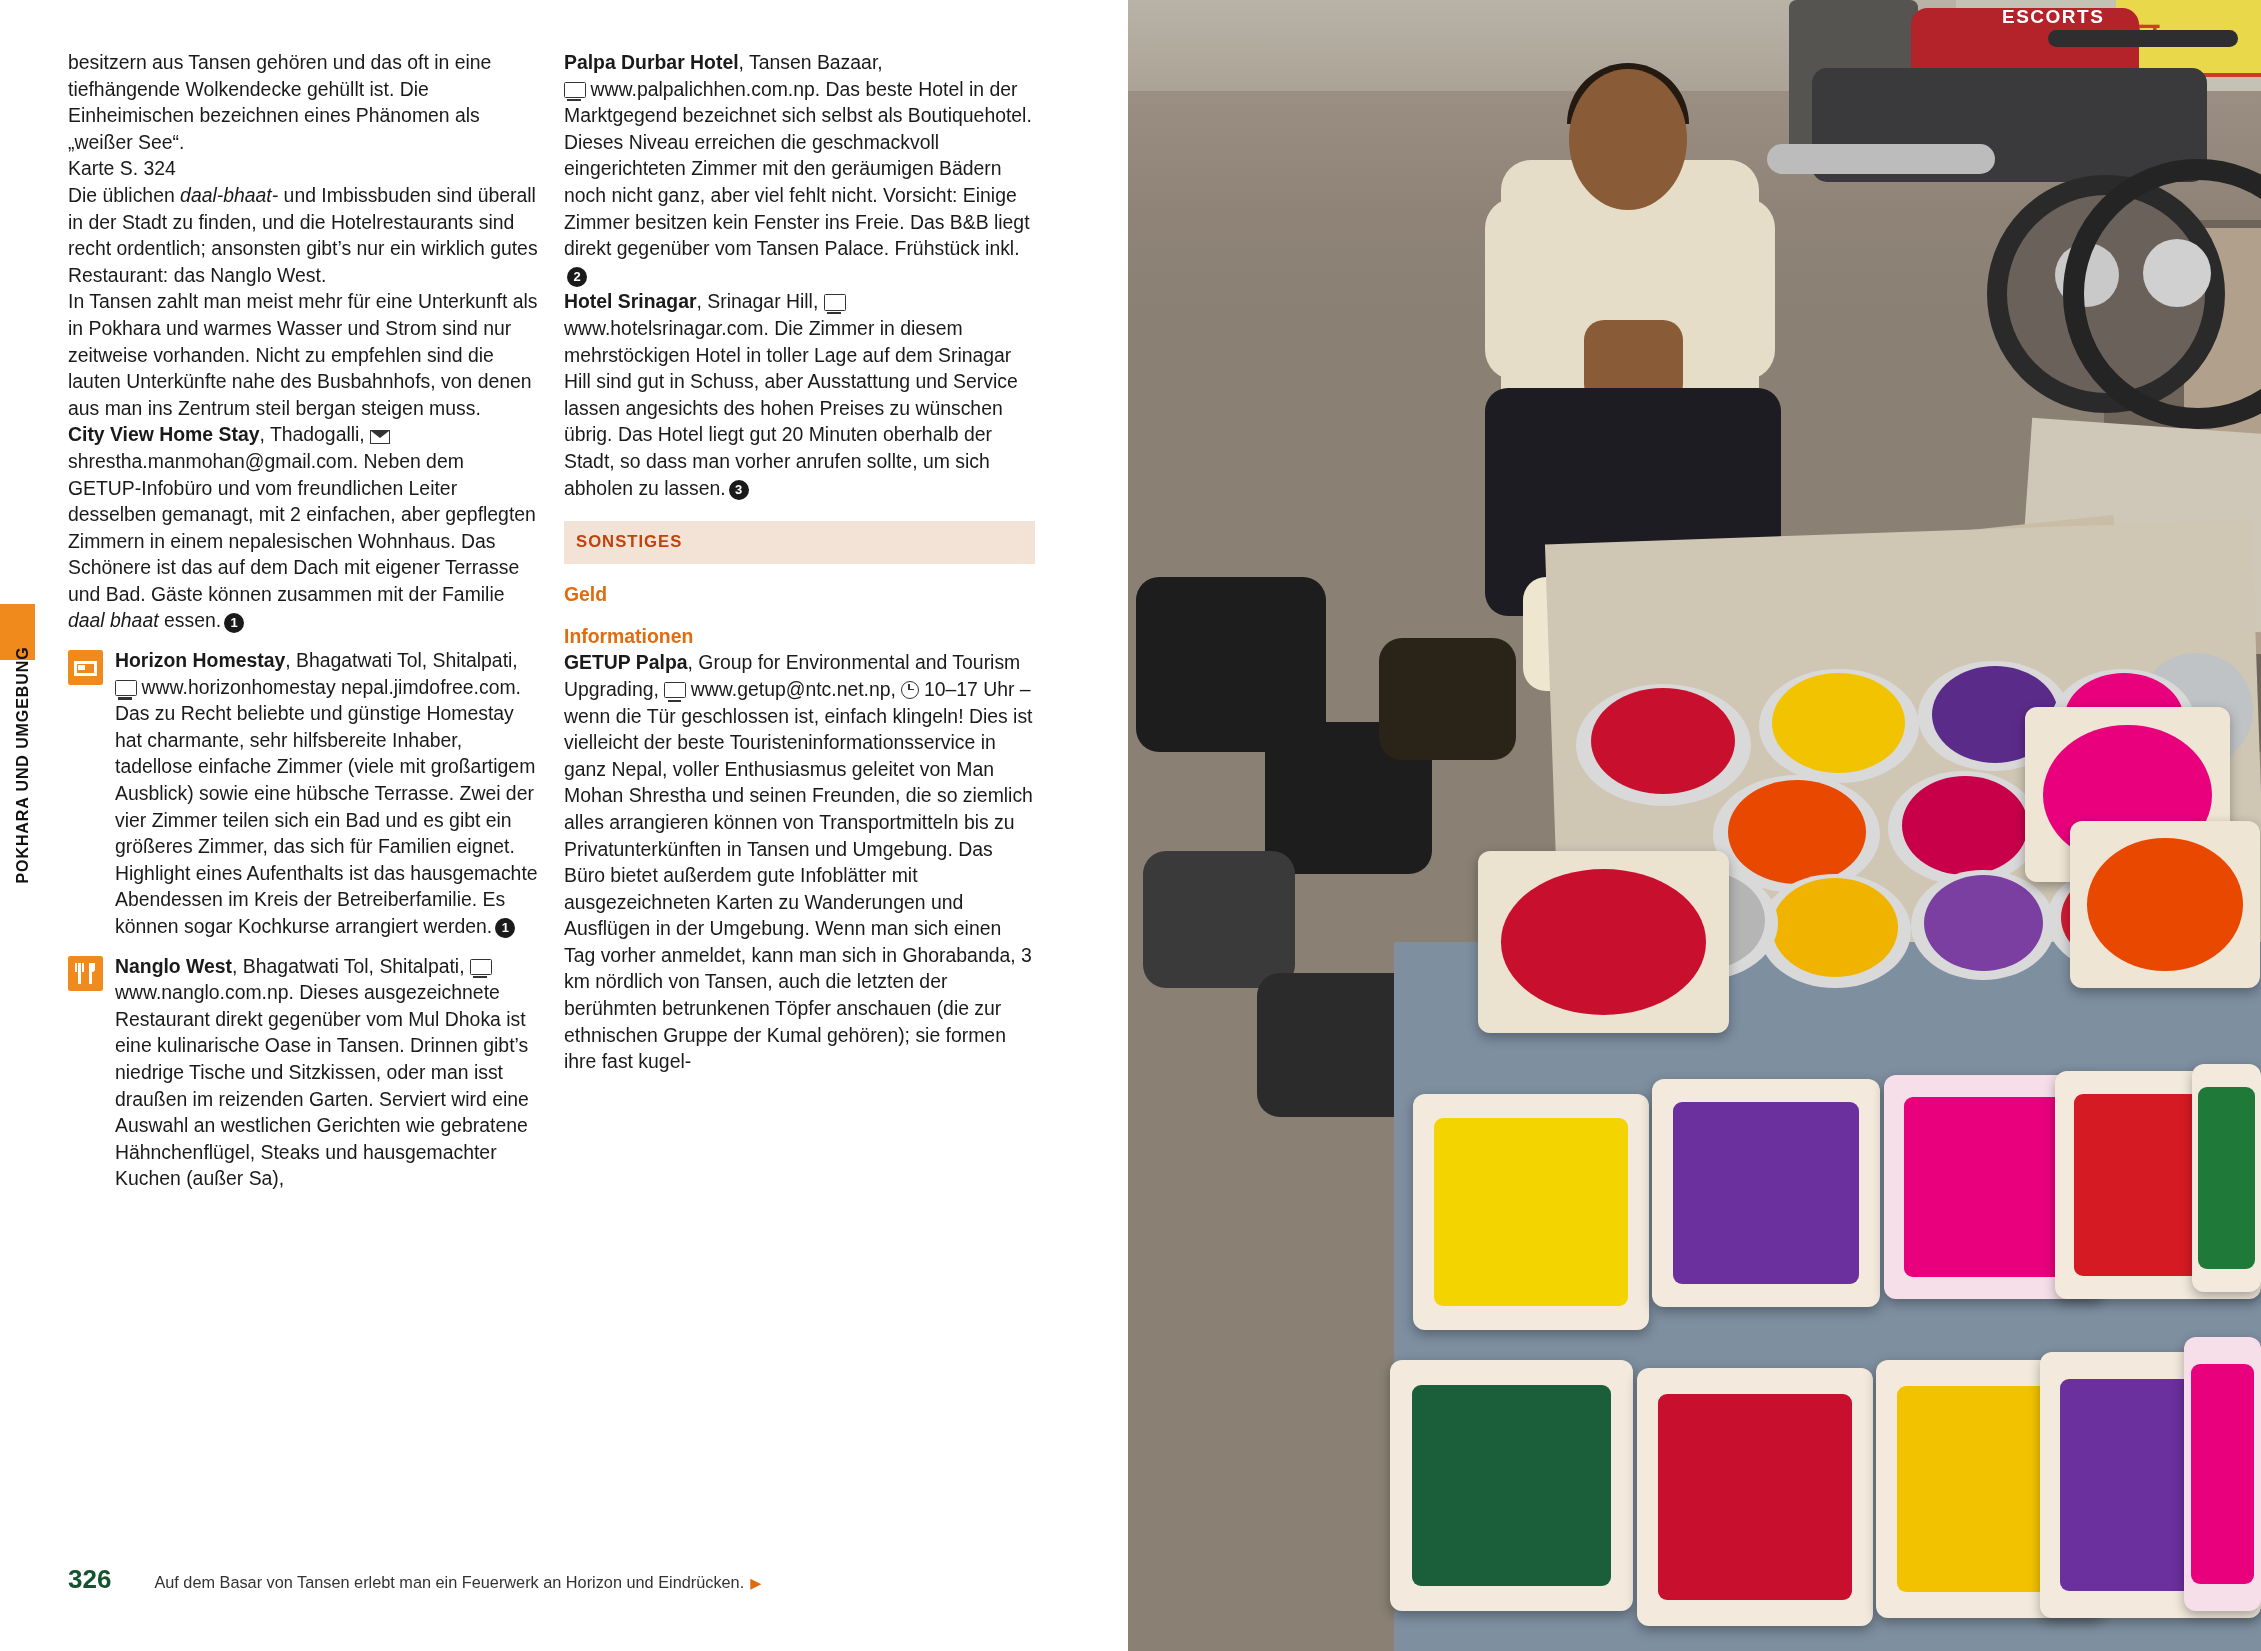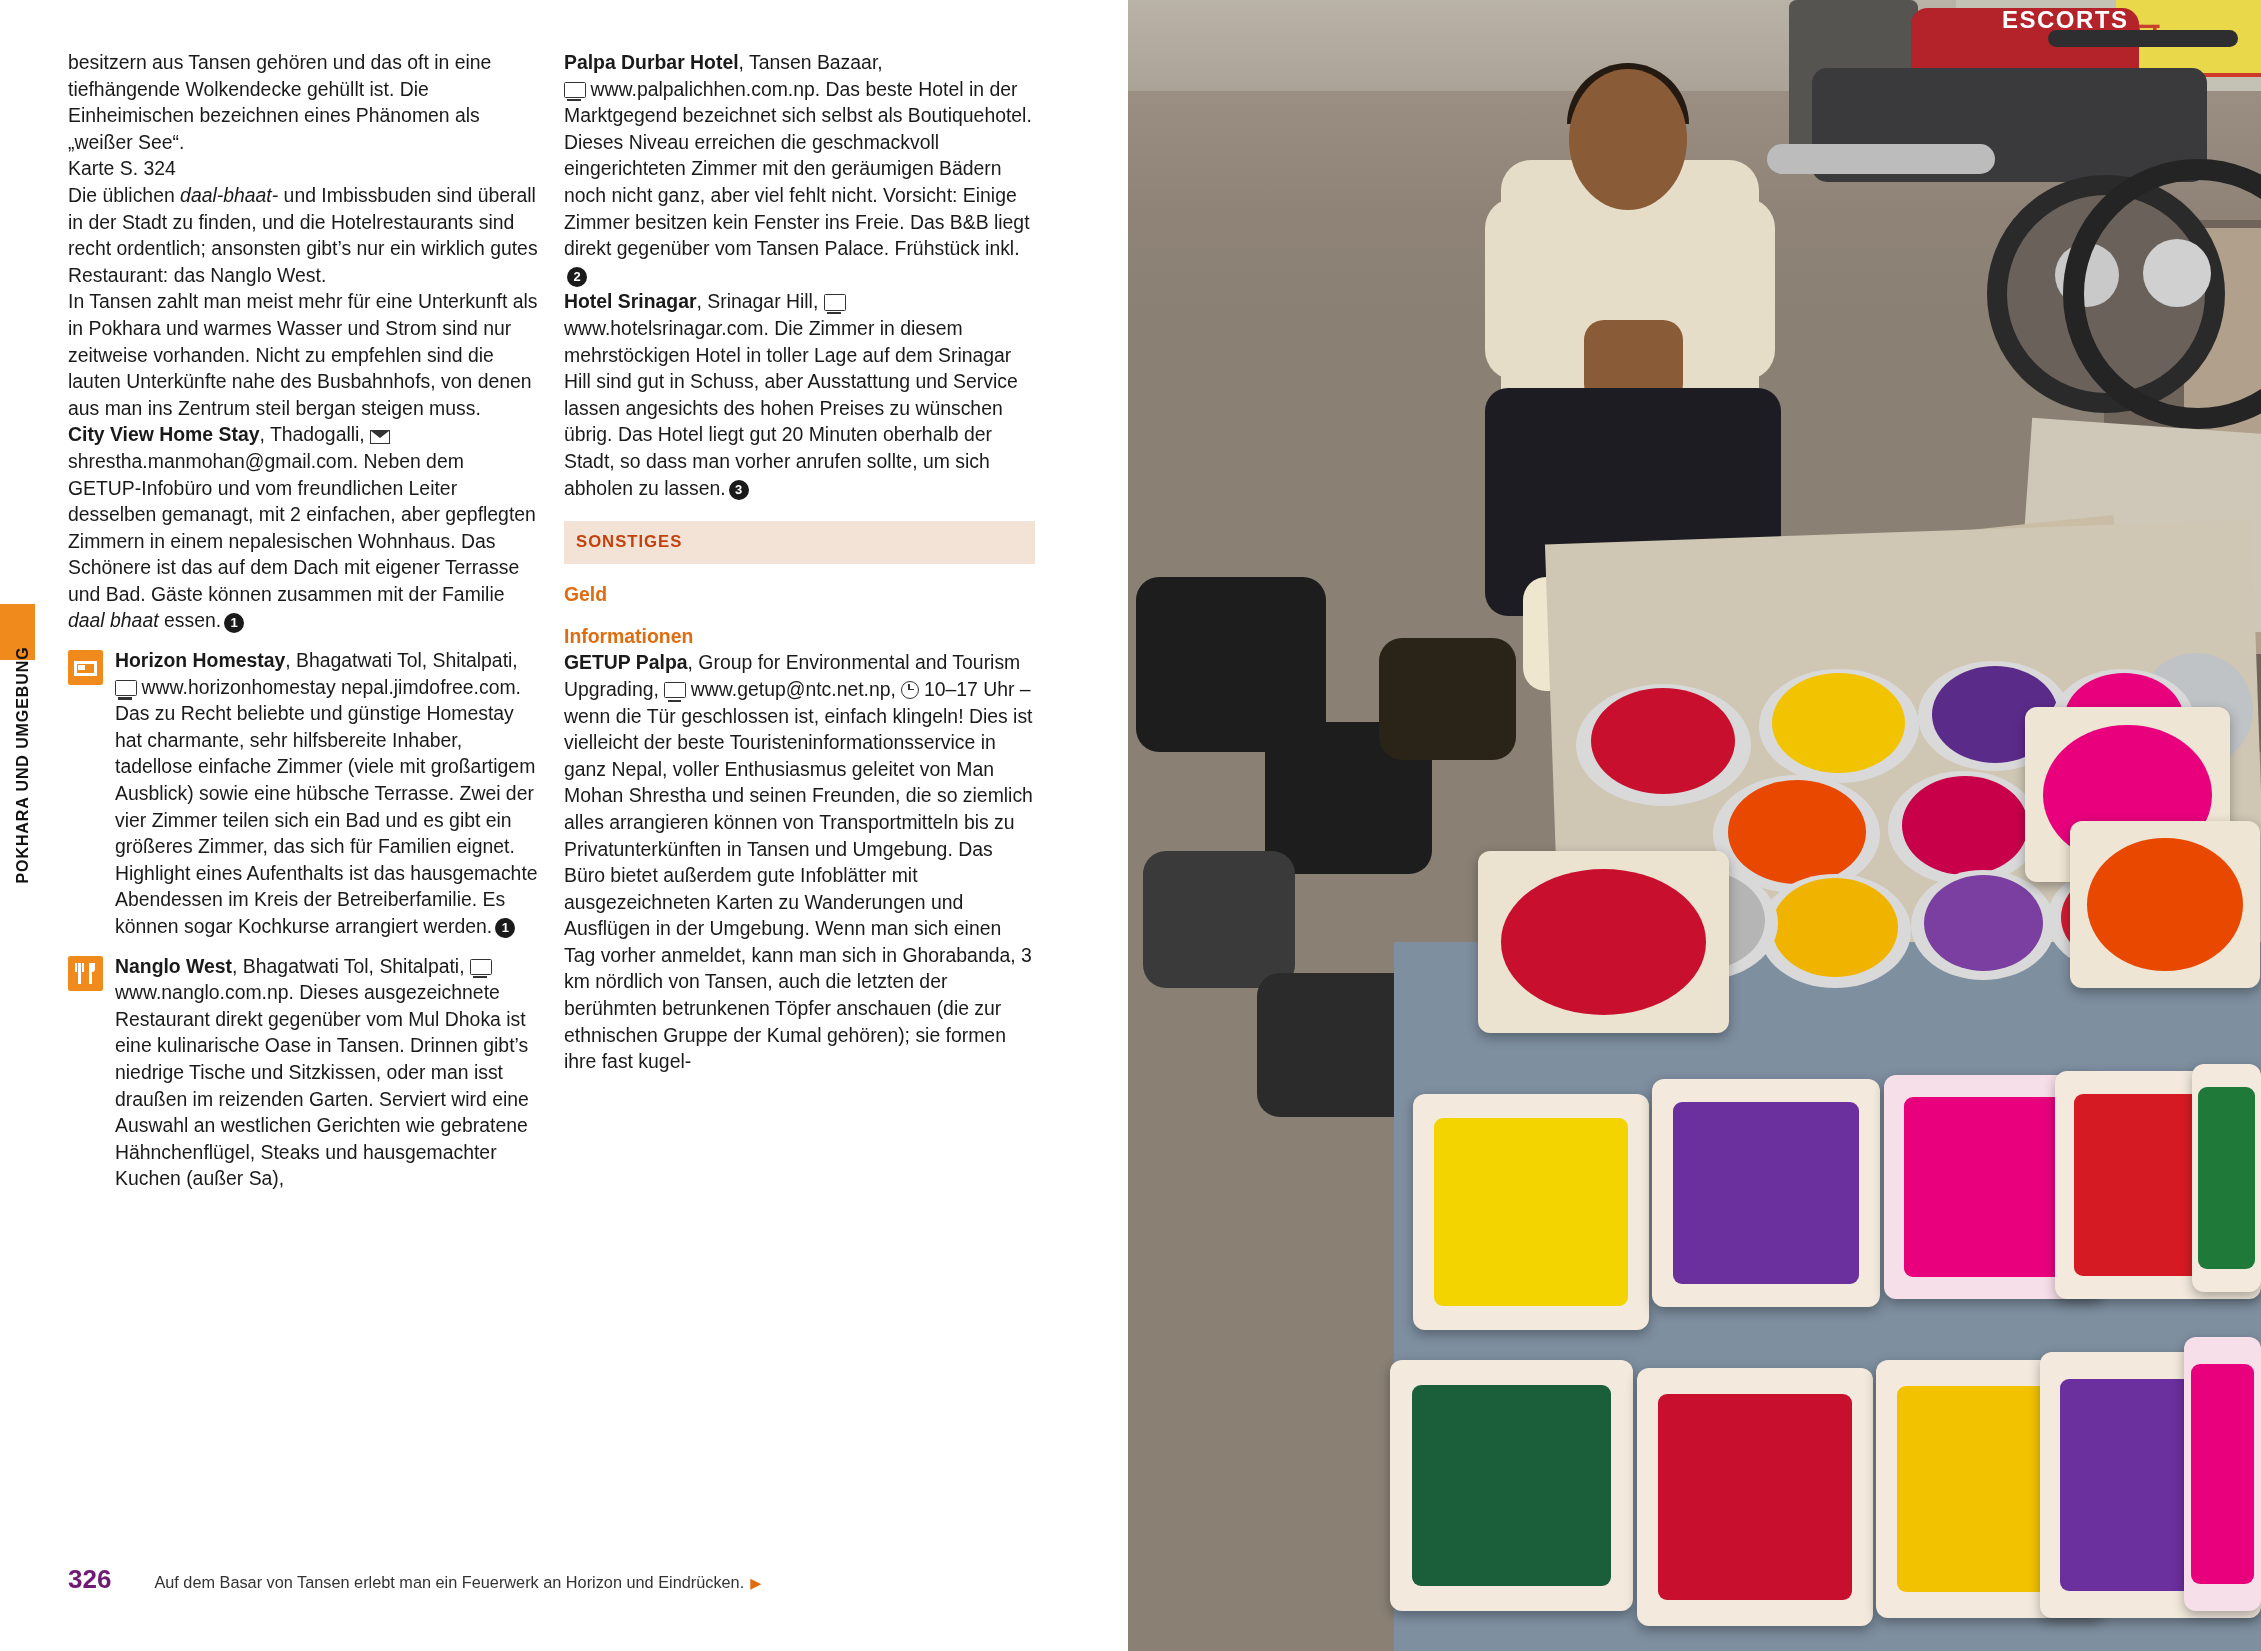--- a/index.html
+++ b/index.html
@@ -101,31 +101,31 @@
   .badge.eat .g2{left:6.8px;top:7.6px;width:2.3px;height:9px;}
   .badge.eat .g3{left:13.7px;top:7.6px;width:2.3px;height:9px;}
   .badge.eat .g4{left:21px;top:7.6px;width:3px;height:20.5px;}
   .badge.eat .g5{left:20.5px;top:7.6px;width:6px;height:9px;border-radius:0 0 3px 3px;}
 
   
   .footer{
     position:absolute;left:68px;bottom:56px;width:980px;
     display:flex;align-items:baseline;
   }
-  .pageno{font-size:26px;font-weight:bold;color:#701a75;margin-right:43px;text-align:right;}
+  .pageno{font-size:26px;font-weight:bold;color:#14532d;margin-right:43px;text-align:right;}
   .caption{font-size:16.3px;color:#333;}
   .caption .arrow{color:#e06c10;margin-left:6px;font-size:14.4px;}
 
   
   .photo{position:absolute;inset:0;background:#8d8b86;}
   .sky{position:absolute;left:0;top:0;width:100%;height:114px;background:linear-gradient(#b9b2a6,#a79f92);}
   .shopwall{position:absolute;left:828px;top:0;width:305px;height:114px;background:#c4c2b4;}
   .signboard{position:absolute;left:988px;top:0;width:145px;height:73px;background:#e8d84a;border-bottom:4.6px solid #cf3b2a;}
   .signtext{position:absolute;left:997px;top:12px;font-size:30px;color:#c8402e;font-weight:bold;}
-  .escorts{position:absolute;left:874px;top:6px;color:#fff;font-size:24px;font-weight:bold;letter-spacing:1.5px;}
+  .escorts{position:absolute;left:874px;top:6px;color:#fff;font-size:19px;font-weight:bold;letter-spacing:1.5px;}
 
   .ground{position:absolute;left:0;top:91px;width:100%;height:1560px;
      background:linear-gradient(#9a8f82 0%,#8e8376 8%,#8a8074 15%,#8a8074 100%);}
   .road-right{position:absolute;left:976px;top:220px;width:157px;height:532px;background:#6f6459;}
   .wall-right{position:absolute;left:1056px;top:228px;width:77px;height:426px;background:#b0a08c;}
 
   
   .bike{position:absolute;left:593px;top:0px;width:540px;height:426px;}
   .bike .tank{position:absolute;left:190px;top:7.6px;width:228px;height:91px;background:#b4222a;border-radius:16.7px;}
   .bike .body{position:absolute;left:91px;top:68px;width:395px;height:114px;background:#3a3a3c;border-radius:15px;}

